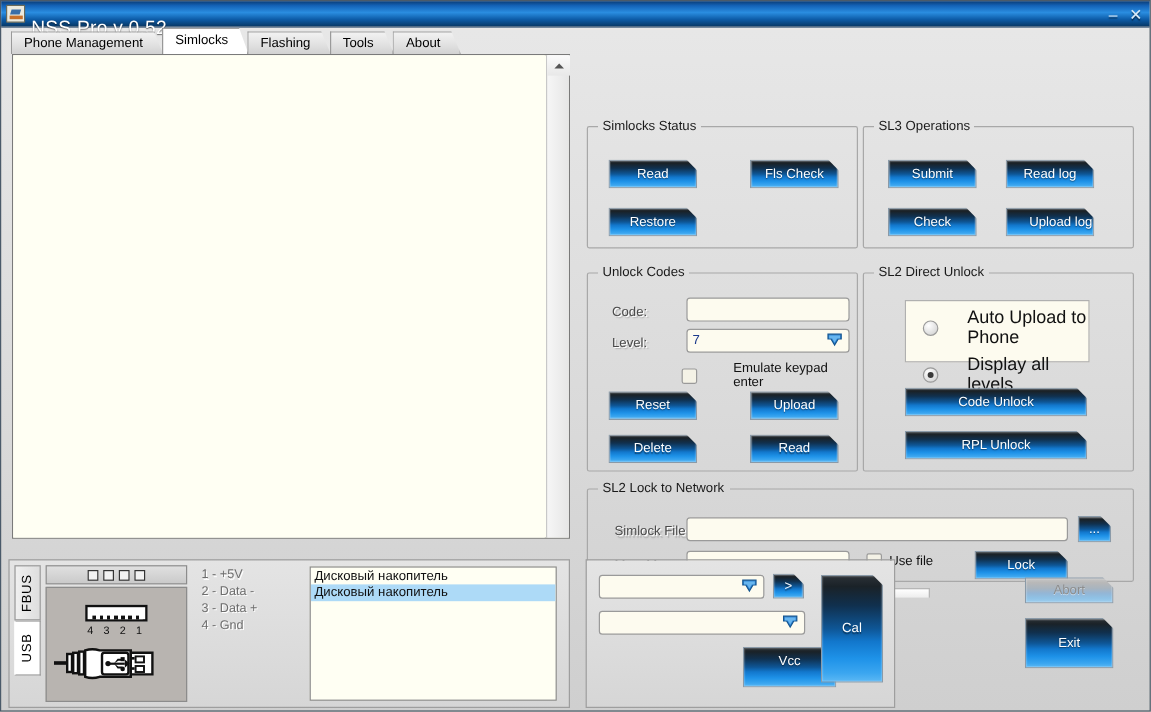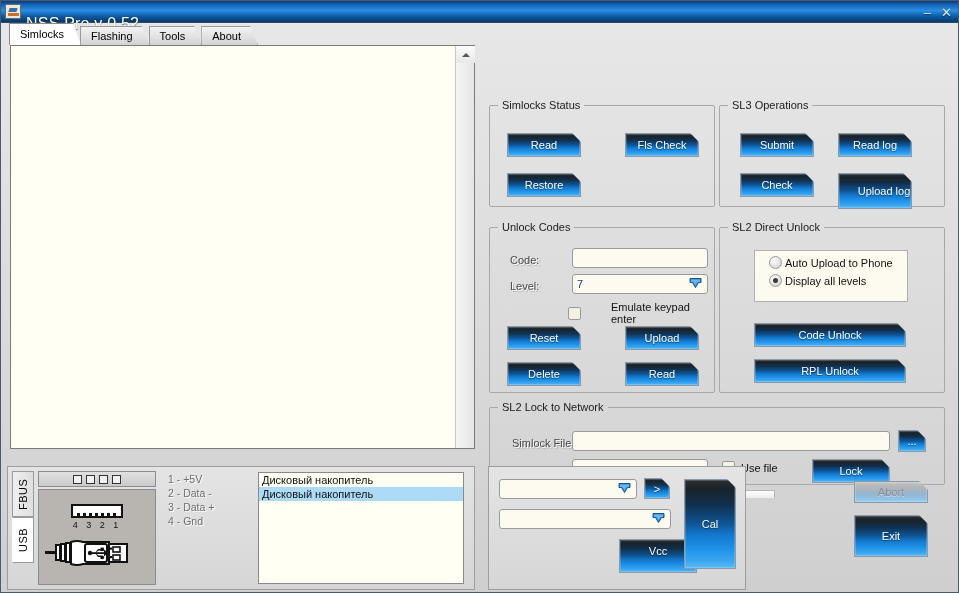--- a/index.html
+++ b/index.html
@@ -165,21 +165,21 @@
   }
   .cbox .box {
     width:13px; height:13px; background:#f4f2e6;
     border:1px solid #9a9a9a; border-radius:2px; flex:0 0 13px;
   }
 
   
   .radiopanel {
     position:absolute; background:#fdfbef; border:1px solid #b0b0b0;
   }
-  .radio-row { display:flex; align-items:center; gap:3px; font-size:11px; color:#111; margin:5px 0 0 14px; }
+  .radio-row { display:flex; align-items:center; gap:24px; font-size:15px; color:#111; margin:5px 0 0 14px; }
   .radio {
     width:13px; height:13px; border-radius:50%;
     background:radial-gradient(circle at 35% 30%,#ffffff,#dcdcdc 70%,#c2c2c2 100%);
     border:1px solid #9a9a9a; flex:0 0 13px; position:relative;
   }
   .radio.on:after {
     content:''; position:absolute; left:3px; top:3px; width:5px; height:5px;
     border-radius:50%; background:#3a3a3a;
   }
 
@@ -232,20 +232,21 @@
   <div id="titlebar">
     <div id="app-icon"></div>
     <div id="title-text">NSS Pro v 0.52</div>
     <div id="win-buttons">
       <span class="win-btn">–</span>
       <span class="win-btn">✕</span>
     </div>
   </div>
 
   <div id="tabstrip">
+    <div class="tab">Phone Management</div>
     <div class="tab active">Simlocks</div>
     <div class="tab">Flashing</div>
     <div class="tab">Tools</div>
     <div class="tab">About</div>
   </div>
 
   <div id="bodyarea">
 
     <div id="content-panel">
       <div id="content-inner"></div>
@@ -273,21 +274,21 @@
         <legend>SL3 Operations</legend>
         <div class="btn" style="left:20px; top:22px; width:74px; height:24px;">
           <span class="lbl">Submit</span>
           </div>
         <div class="btn" style="left:118px; top:22px; width:74px; height:24px;">
           <span class="lbl">Read log</span>
           </div>
         <div class="btn" style="left:20px; top:62px; width:74px; height:24px;">
           <span class="lbl">Check</span>
           </div>
-        <div class="btn" style="left:118px; top:62px; width:74px; height:36px;padding-left:18px;">
+        <div class="btn" style="left:118px; top:62px; width:74px; height:24px;padding-left:18px;">
           <span class="lbl">Upload log</span>
           </div>
       </fieldset>
 
       <fieldset class="gb" style="left:4px; top:178px; width:226px; height:172px;">
         <legend>Unlock Codes</legend>
 
         <span class="flabel" style="left:20px; top:21px;">Code:</span>
         <div class="tbox" style="left:82px; top:15px; width:136px; height:20px;"></div>
 

